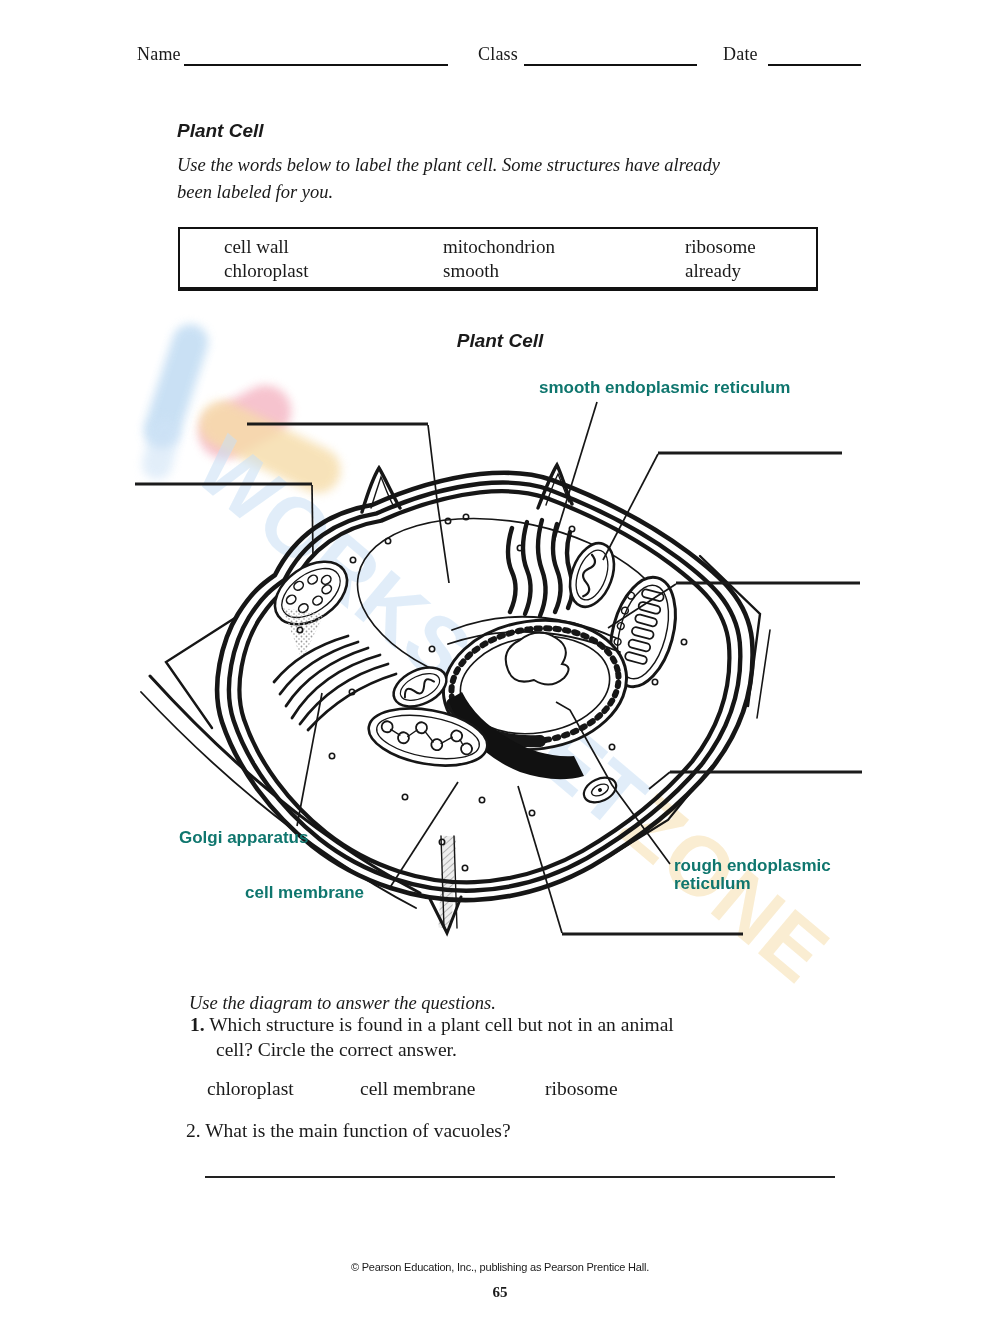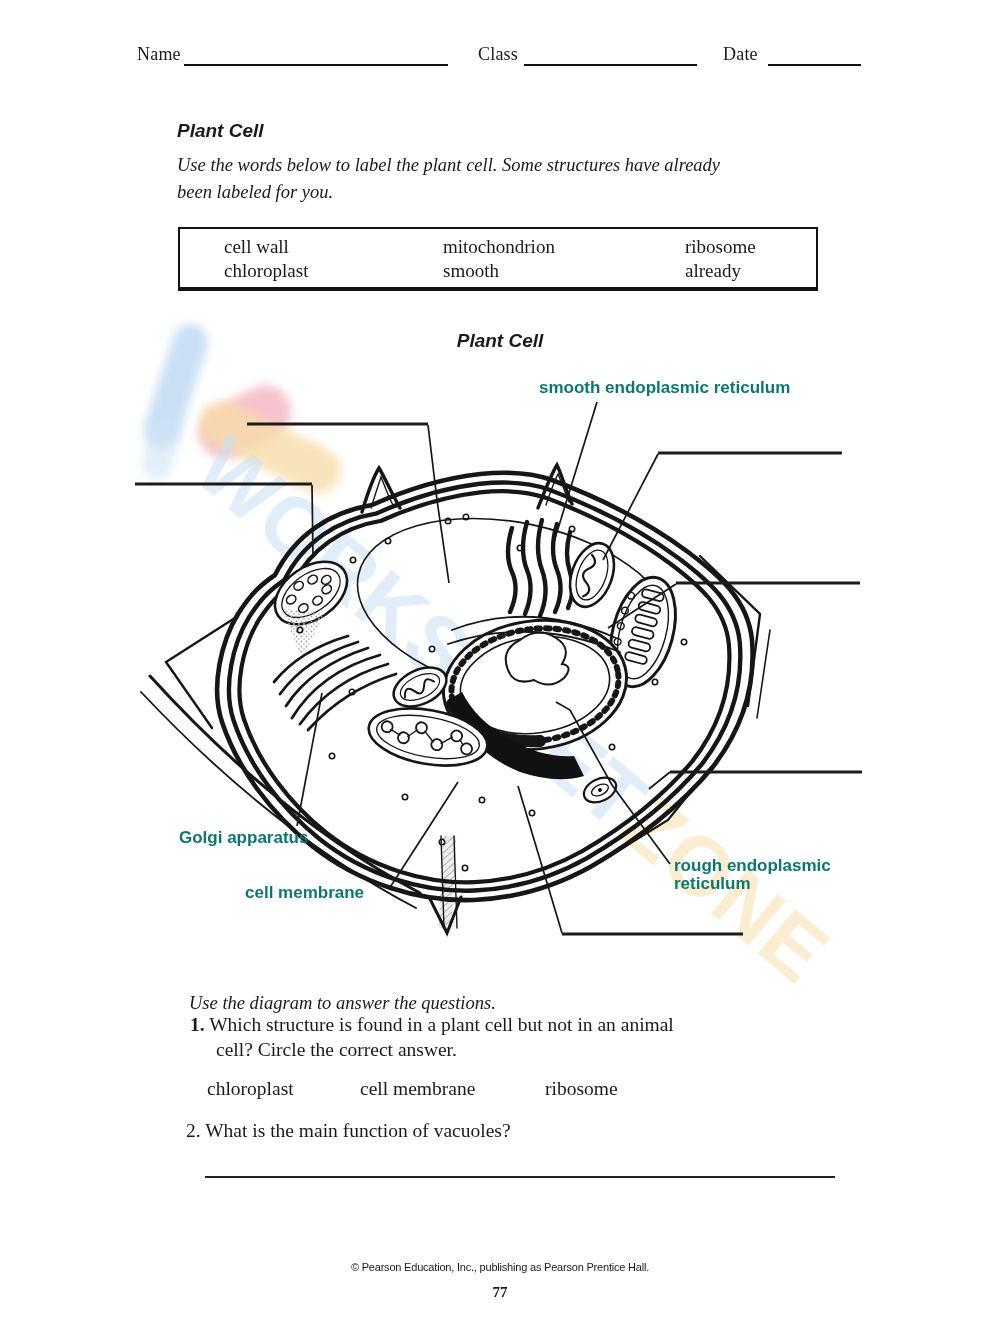--- a/index.html
+++ b/index.html
@@ -258,15 +258,15 @@
   <div class="abs toptext opt" style="left:545px;top:1078px;">ribosome</div>
 
   <div class="abs toptext qtext" style="left:186px;top:1118px;">
     <span>2.</span>
     <span>What is the main function of vacuoles?</span>
   </div>
 
   <div class="abs toptext ansline" style="left:205px;top:1158px;width:630px;height:18px;"></div>
 
   <div class="abs toptext foot" style="left:0;top:1261px;">© Pearson Education, Inc., publishing as Pearson Prentice Hall.</div>
-  <div class="abs toptext pageno" style="left:0;top:1284px;">77</div>
+  <div class="abs toptext pageno" style="left:0;top:1284px;">65</div>
 
 </div>
 
 </body></html>

